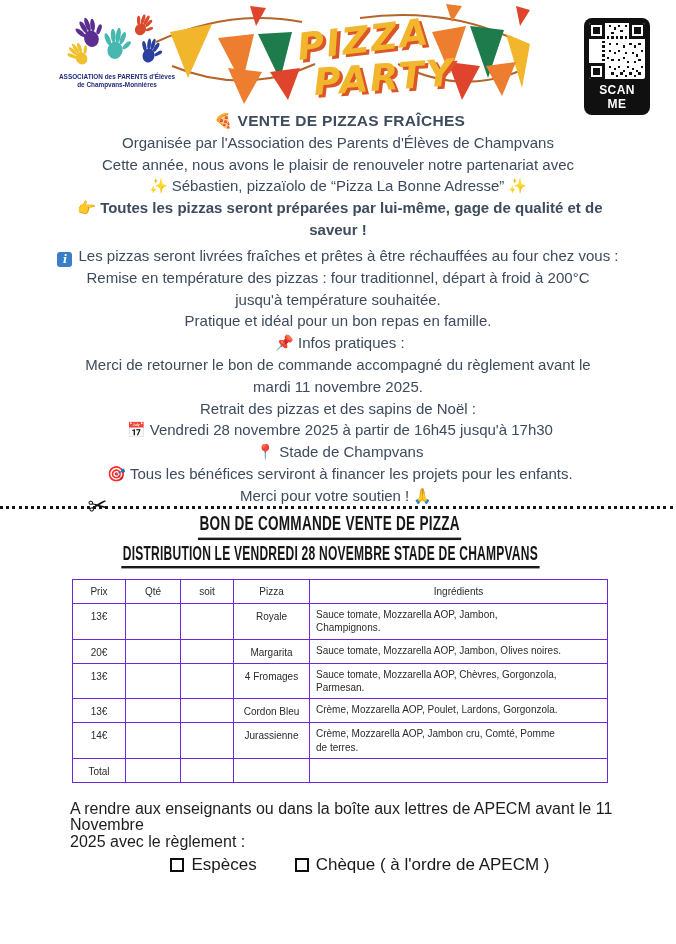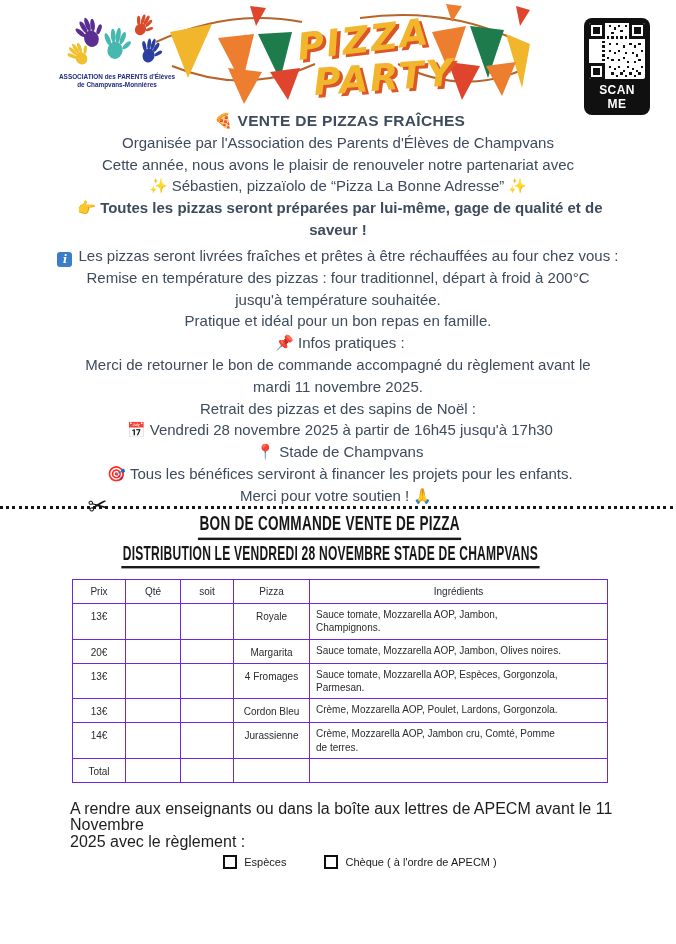--- a/index.html
+++ b/index.html
@@ -49,21 +49,21 @@
   .h1{font-size:17px;}
   .h2{font-size:16.5px;transform:scale(.73,1.2);}
   .h2wrap{margin-top:7px;}
   table{border-collapse:collapse;margin:15px 0 0 72px;table-layout:fixed;width:535px;color:#2b2b2b;text-align:left;}
   th,td{border:1px solid #6d28d9;font-size:10px;line-height:1.32;padding:4px 6px;vertical-align:top;height:16px;}
   th{font-weight:400;text-align:center;padding:5px 4px;}
   td.c0,td.c3{text-align:center;padding-top:6px;}
   td.c4{text-align:left;white-space:pre-line;}
   .note{margin:18px 0 0 70px;text-align:left;font-size:16px;line-height:16.5px;color:var(--black);white-space:pre-line;}
   .payments{display:flex;justify-content:center;gap:38px;margin-top:5px;margin-left:60px;
-            font-size:11px;color:#1a1a1a;align-items:center;}
+            font-size:17px;color:#1a1a1a;align-items:center;}
   .pay{display:flex;align-items:center;}
   .cb{width:14px;height:14px;border:2.6px solid #0d0d0d;display:inline-block;margin-right:7px;flex:0 0 auto;}
 </style>
 </head>
 <body>
 
 <div class="page">
 
   <div class="logo">
     <svg viewBox="0 0 130 62" width="130" height="56">
@@ -249,21 +249,21 @@
             <td class="c1"></td>
             <td class="c2"></td>
             <td class="c3">Margarita</td>
             <td class="c4">Sauce tomate, Mozzarella AOP, Jambon, Olives noires.</td>
           </tr>
           <tr>
             <td class="c0">13€</td>
             <td class="c1"></td>
             <td class="c2"></td>
             <td class="c3">4 Fromages</td>
-            <td class="c4">Sauce tomate, Mozzarella AOP, Espèces, Gorgonzola,
+            <td class="c4">Sauce tomate, Mozzarella AOP, Chèvres, Gorgonzola,
 Parmesan.</td>
           </tr>
           <tr>
             <td class="c0">13€</td>
             <td class="c1"></td>
             <td class="c2"></td>
             <td class="c3">Cordon Bleu</td>
             <td class="c4">Crème, Mozzarella AOP, Poulet, Lardons, Gorgonzola.</td>
           </tr>
           <tr>

